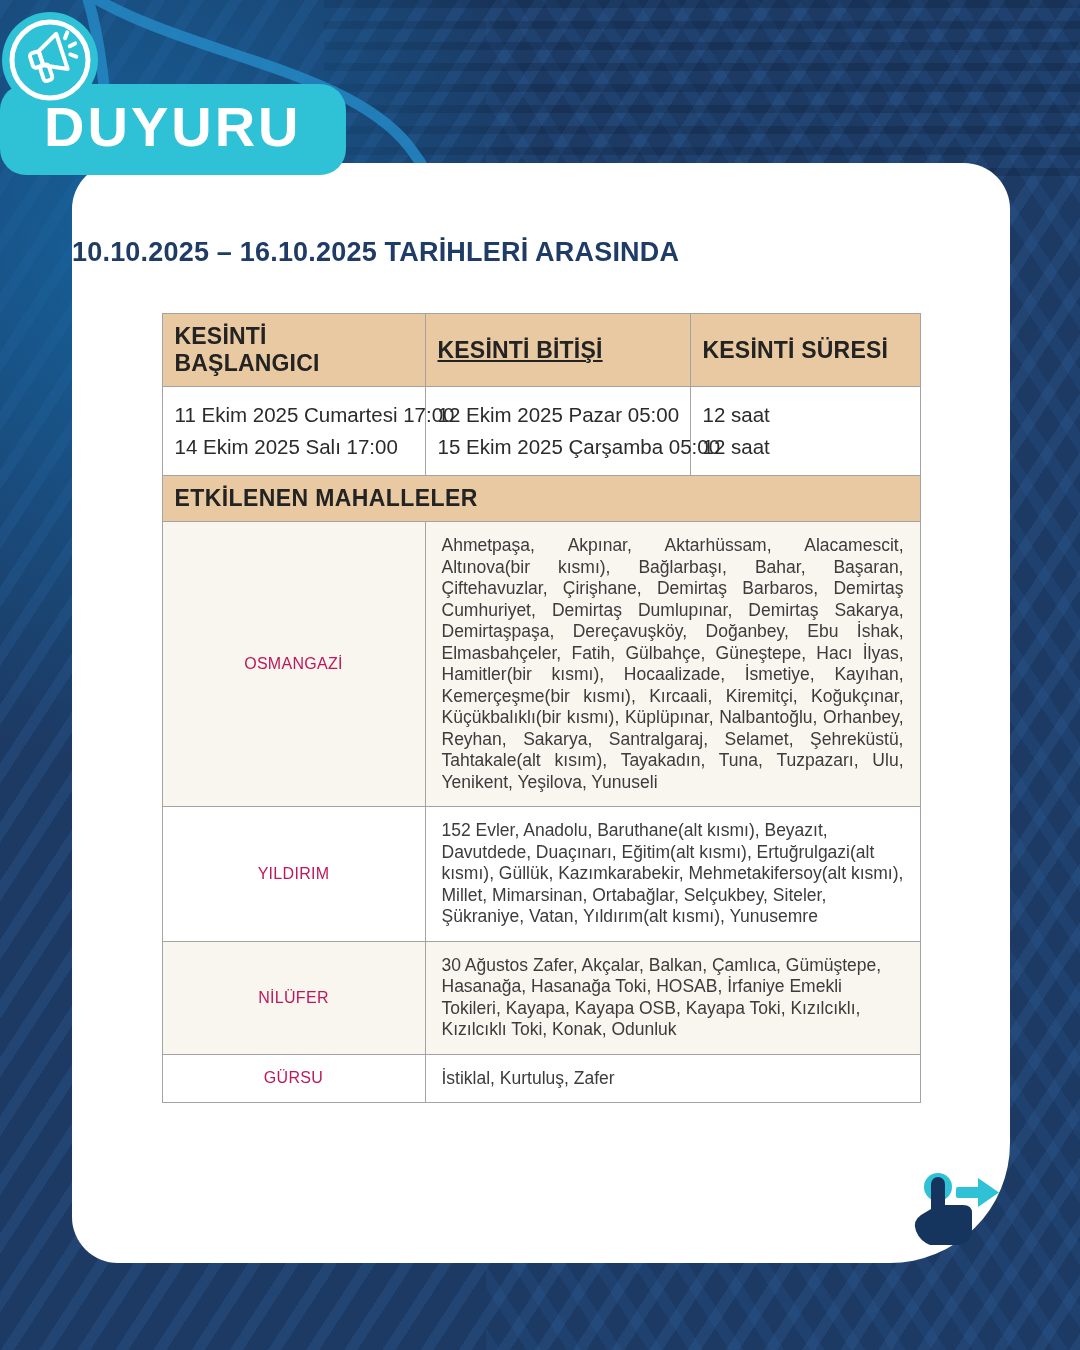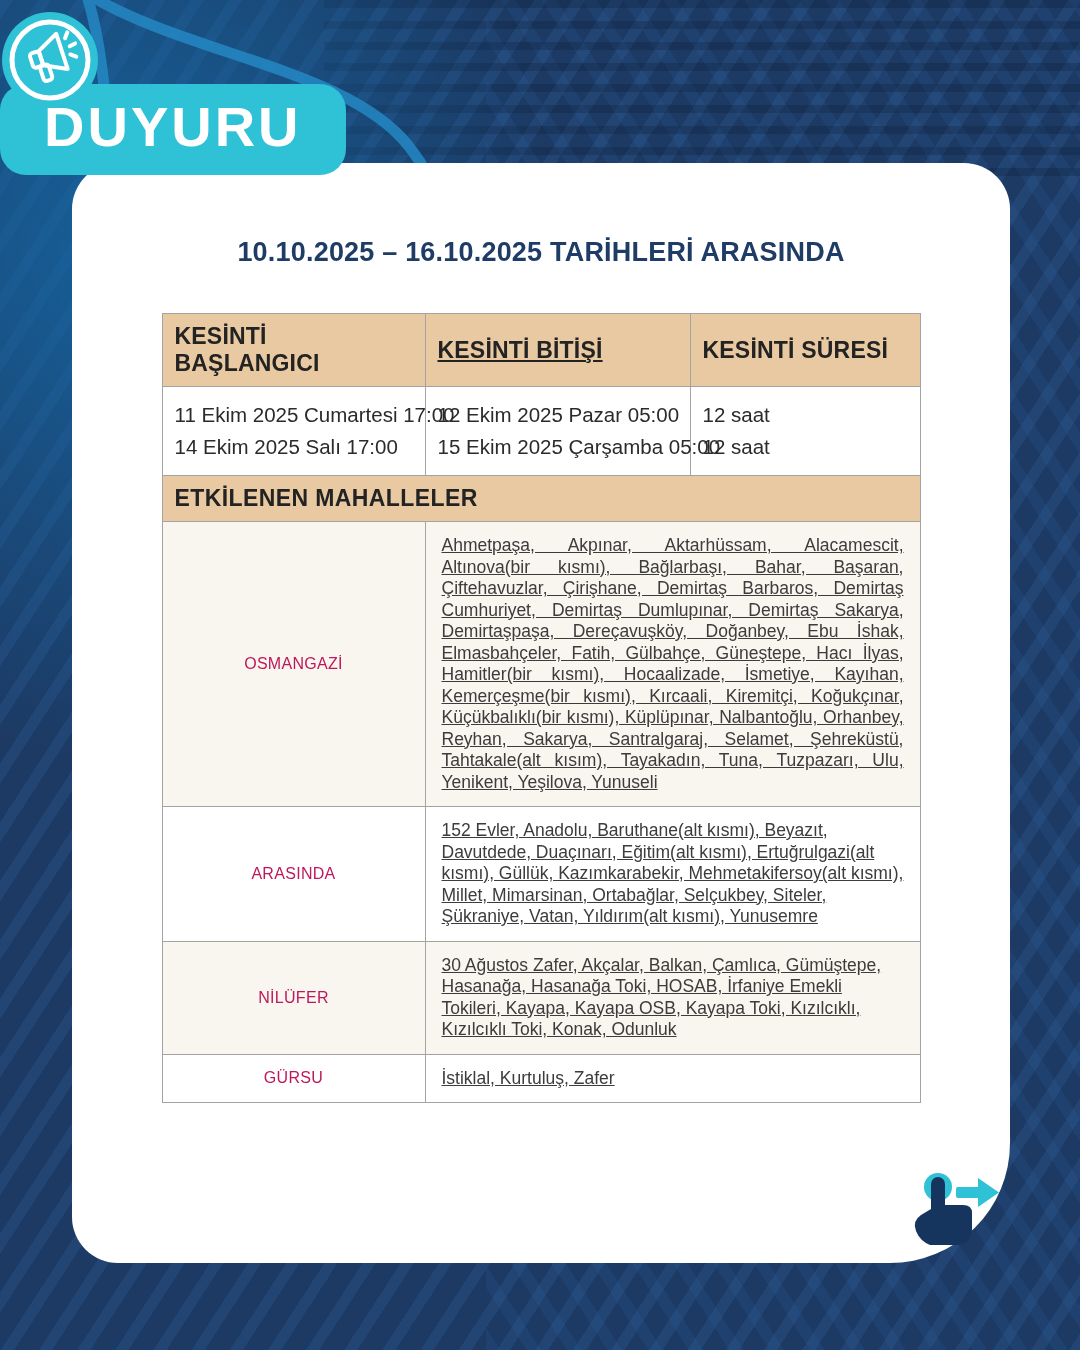--- a/index.html
+++ b/index.html
@@ -40,21 +40,21 @@
     color:#ffffff;font-size:56px;font-weight:800;letter-spacing:3px;
   }
   .badge-circle{z-index:2;}
   
   .card{
     position:absolute;left:72px;top:163px;width:938px;height:1100px;
     background:#ffffff;border-radius:46px;border-bottom-right-radius:120px;
     box-sizing:border-box;
   }
   .card-title{
-    margin-top:70px;text-align:center;color:#1f3c67;
+    margin-top:70px;text-align:left;color:#1f3c67;
     font-size:27px;font-weight:800;line-height:38px;letter-spacing:0.2px;
   }
   
   table.schedule{
     border-collapse:collapse;table-layout:fixed;
     margin:42px auto 0 auto;width:758px;
     color:#2b2b2b;
   }
   table.schedule td{border:1px solid #a3a3a3;vertical-align:middle;box-sizing:border-box;}
   .col1{width:263px;margin-left:12px;}.col2{width:265px;text-decoration:underline;}.col3{width:230px;}
@@ -66,21 +66,21 @@
     background:#e9c9a1;font-weight:800;font-size:23px;color:#232323;
     text-align:left;padding:9px 12px;letter-spacing:0.4px;
   }
   td.dates{padding:12px 12px;font-size:20.5px;}
   td.dates div{line-height:32px;white-space:nowrap;}
   td.district{
     text-align:center;font-weight:400;font-size:16px;color:#be185d;
     letter-spacing:0.3px;
   }
   td.hoods{
-    padding:13px 16px;font-size:17.5px;line-height:21.5px;color:#3c3c3c;text-decoration:underline;
+    padding:13px 16px;font-size:17.5px;line-height:21.5px;color:#3c3c3c;
   }
   td.hoods.justify{text-align:justify;}
   tr.cream td{background:#f9f5ef;}
   tr.white td{background:#ffffff;}
   
   .swipe{position:absolute;right:8px;bottom:2px;}
 </style>
 </head>
 <body>
 
@@ -141,21 +141,21 @@
       </td>
     </tr>
     <tr>
       <td class="hdr-center" colspan="3">ETKİLENEN MAHALLELER</td>
     </tr>
     <tr class="cream">
       <td class="district">OSMANGAZİ</td>
       <td class="hoods justify" colspan="2">Ahmetpaşa, Akpınar, Aktarhüssam, Alacamescit, Altınova(bir kısmı), Bağlarbaşı, Bahar, Başaran, Çiftehavuzlar, Çirişhane, Demirtaş Barbaros, Demirtaş Cumhuriyet, Demirtaş Dumlupınar, Demirtaş Sakarya, Demirtaşpaşa, Dereçavuşköy, Doğanbey, Ebu İshak, Elmasbahçeler, Fatih, Gülbahçe, Güneştepe, Hacı İlyas, Hamitler(bir kısmı), Hocaalizade, İsmetiye, Kayıhan, Kemerçeşme(bir kısmı), Kırcaali, Kiremitçi, Koğukçınar, Küçükbalıklı(bir kısmı), Küplüpınar, Nalbantoğlu, Orhanbey, Reyhan, Sakarya, Santralgaraj, Selamet, Şehreküstü, Tahtakale(alt kısım), Tayakadın, Tuna, Tuzpazarı, Ulu, Yenikent, Yeşilova, Yunuseli</td>
     </tr>
     <tr class="white">
-      <td class="district">ARASINDA</td>
+      <td class="district">YILDIRIM</td>
       <td class="hoods" colspan="2">152 Evler, Anadolu, Baruthane(alt kısmı), Beyazıt, Davutdede, Duaçınarı, Eğitim(alt kısmı), Ertuğrulgazi(alt kısmı), Güllük, Kazımkarabekir, Mehmetakifersoy(alt kısmı), Millet, Mimarsinan, Ortabağlar, Selçukbey, Siteler, Şükraniye, Vatan, Yıldırım(alt kısmı), Yunusemre</td>
     </tr>
     <tr class="cream">
       <td class="district">NİLÜFER</td>
       <td class="hoods" colspan="2">30 Ağustos Zafer, Akçalar, Balkan, Çamlıca, Gümüştepe, Hasanağa, Hasanağa Toki, HOSAB, İrfaniye Emekli Tokileri, Kayapa, Kayapa OSB, Kayapa Toki, Kızılcıklı, Kızılcıklı Toki, Konak, Odunluk</td>
     </tr>
     <tr class="white">
       <td class="district">GÜRSU</td>
       <td class="hoods" colspan="2">İstiklal, Kurtuluş, Zafer</td>
     </tr>

